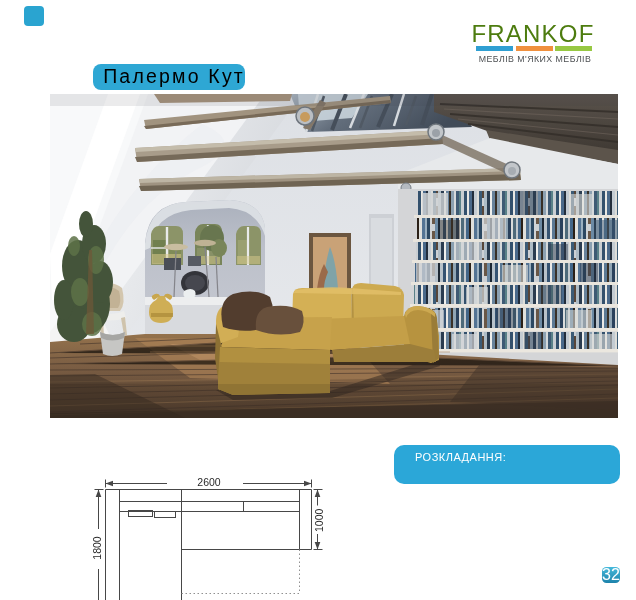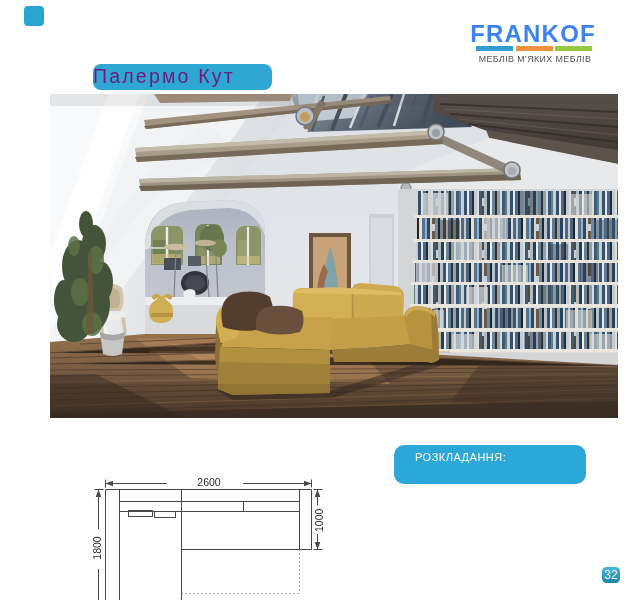--- a/index.html
+++ b/index.html
@@ -5,31 +5,31 @@
   html,body{margin:0;padding:0;}
   body{width:636px;height:600px;background:#ffffff;position:relative;overflow:hidden;
        font-family:"Liberation Sans", sans-serif;}
   .abs{position:absolute;}
 </style>
 </head>
 <body>
 
 <div class="abs" style="left:24px;top:6px;width:20px;height:20px;border-radius:4px;background:#2aa4d0;"></div>
 
-<div class="abs" style="left:470px;top:19.5px;width:126px;text-align:center;font-size:24px;letter-spacing:1.2px;color:#3b82f6;font-weight:bold;">FRANKOF</div>
+<div class="abs" style="left:470px;top:19.5px;width:126px;text-align:center;font-size:24px;letter-spacing:1.2px;color:#4d7c0f;">FRANKOF</div>
 
 <div class="abs" style="left:476px;top:45.5px;width:36.5px;height:5.6px;background:#2f9fd2;"></div>
 
 <div class="abs" style="left:516px;top:45.5px;width:36.5px;height:5.6px;background:#f0903e;"></div>
 
 <div class="abs" style="left:555px;top:45.5px;width:36.5px;height:5.6px;background:#97c843;"></div>
 
 <div class="abs" style="left:472px;top:53.6px;width:126px;text-align:center;font-size:8.8px;letter-spacing:0.45px;color:#4e5154;">МЕБЛІВ М'ЯКИХ МЕБЛІВ</div>
 
-<div class="abs" style="left:93px;top:63.5px;width:179px;height:26px;border-radius:8px;background:#2ea7d4;color:#701a75;text-align:left;font-size:19.5px;line-height:25.5px;letter-spacing:2.2px;">Палермо Кут</div>
+<div class="abs" style="left:93px;top:63.5px;width:152px;height:26px;border-radius:8px;background:#2ea7d4;color:#000000;text-align:right;font-size:19.5px;line-height:25.5px;letter-spacing:2.2px;">Палермо Кут</div>
 
 <div class="abs" style="left:50px;top:94px;width:568px;height:324px;">
 <svg width="568" height="324" viewBox="0 0 568 324">
   <defs>
     <linearGradient id="wallg" x1="0" y1="0" x2="0" y2="1">
       <stop offset="0" stop-color="#dde0e5"></stop>
           <stop offset="1" stop-color="#e8eaed"></stop>
     </linearGradient>
     <linearGradient id="floorg" x1="0" y1="0" x2="0" y2="1">
       <stop offset="0" stop-color="#94724c"></stop>
@@ -449,17 +449,17 @@
     <line x1="232.5" y1="64" x2="232.5" y2="79.5"></line>
     <line x1="228.5" y1="19.5" x2="237.5" y2="19.5"></line>
     <line x1="228.5" y1="79.5" x2="237.5" y2="79.5"></line>
   </g>
   <path d="M232.5,19.5 l-2.8,7.5 l5.6,0 Z" fill="#474747"></path>
   <path d="M232.5,79.5 l-2.8,-7.5 l5.6,0 Z" fill="#474747"></path>
   <text x="234.9" y="53.8" text-anchor="middle" font-size="10.5" fill="#2b2b2b" font-family="Liberation Sans, sans-serif" transform="rotate(-90 234.9 50.3)">1000</text>
 </svg>
 </div>
 
-<div class="abs" style="left:394px;top:445px;width:192px;height:39px;border-radius:10px;background:#2ba7d8;color:#ffffff;">
+<div class="abs" style="left:394px;top:445px;width:226px;height:39px;border-radius:10px;background:#2ba7d8;color:#ffffff;">
   <div class="abs" style="left:21px;top:5.5px;font-size:11px;letter-spacing:0.5px;">РОЗКЛАДАННЯ:</div>
 </div>
 
-<div class="abs" style="left:602px;top:566.5px;width:18px;height:16.5px;border-radius:4.5px;background:linear-gradient(180deg,#45b9db,#1d83ab);color:#ffffff;text-align:center;font-size:12px;line-height:16.5px;">32</div>
+<div class="abs" style="left:602px;top:566.5px;width:18px;height:16.5px;border-radius:4.5px;background:linear-gradient(180deg,#45b9db,#1d83ab);color:#ffffff;text-align:center;font-size:16px;line-height:16.5px;">32</div>
 
 </body></html>

